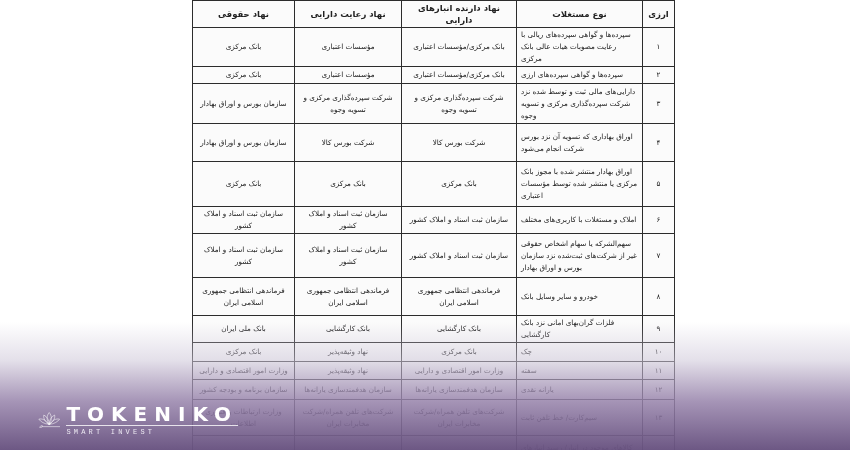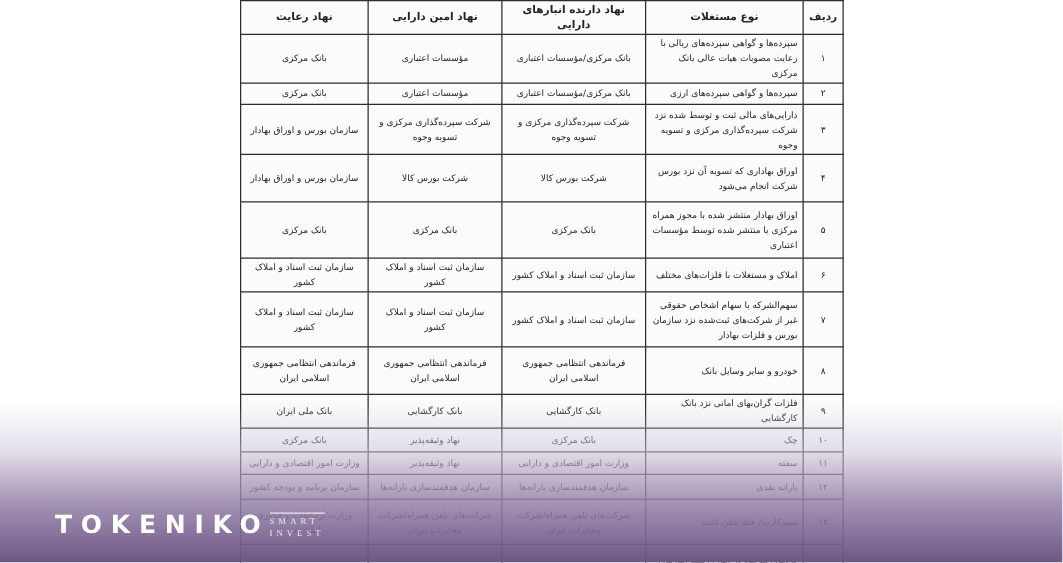--- a/index.html
+++ b/index.html
@@ -26,73 +26,73 @@
   }
   table.assets td, table.assets th {
     border:1px solid #2c2c2c;
     text-align:center;
     vertical-align:middle;
     padding:1px 4px;
     line-height:12px;
     overflow:hidden;
   }
   table.assets th { font-weight:bold; font-size:8.5px; height:22px; }
-  table.assets td.asset { text-align:right; }
+  table.assets td.asset { text-align:left; }
   col.c-idx { width:32px; }
   col.c-type { width:126px; }
   col.c-info { width:115px; }
   col.c-custody { width:107px; }
   col.c-super { width:102px; }
 
   .fade {
     position:absolute; left:0; top:322px; width:850px; height:128px;
     background:linear-gradient(to bottom,
       rgba(255,255,255,0) 0%,
       rgba(205,198,216,0.55) 30%,
       rgba(150,130,170,0.85) 62%,
       rgba(104,82,128,0.97) 100%);
     pointer-events:none;
   }
   .logo {
     position:absolute; left:38px; top:400px; height:40px; width:200px;
     display:flex; align-items:center;
   }
   .logo svg { width:54px; height:40px; }
-  .logo-text { margin-left:6px; display:flex; flex-direction:row; }
+  .logo-text { margin-left:6px; display:flex; flex-direction:column; }
   .logo-name {
     color:#ffffff; font-family:"DejaVu Sans", sans-serif; font-weight:bold;
     font-size:20px; letter-spacing:7px; line-height:20px;
   }
   .logo-tag {
-    color:#ece8f2; font-family:Liberation Serif, serif;
+    color:#ece8f2; font-family:Liberation Mono, monospace;
     font-size:7px; letter-spacing:3.2px; line-height:10px; margin-top:1px;
     border-top:1px solid rgba(255,255,255,0.8); padding-top:1px;
   }
 </style>
 </head>
 <body>
 
 <div class="page-bg"></div>
 
 <div class="table-wrap">
   <table class="assets">
     <colgroup>
       <col class="c-idx">
         <col class="c-type">
         <col class="c-info">
         <col class="c-custody">
         <col class="c-super">
     </colgroup>
     <thead>
       <tr>
-        <th>ردیف</th>
+        <th>ارزی</th>
         <th>نوع مستغلات</th>
         <th>نهاد دارنده انبارهای دارایی</th>
-        <th>نهاد امین دارایی</th>
-        <th>نهاد رعایت</th>
+        <th>نهاد رعایت دارایی</th>
+        <th>نهاد حقوقی</th>
       </tr>
     </thead>
     <tbody id="tbody">
         <tr style="height: 29px;">
           <td>۱</td>
           <td class="asset">سپرده‌ها و گواهی سپرده‌های ریالی با رعایت مصوبات هیات عالی بانک مرکزی</td>
           <td>بانک مرکزی/مؤسسات اعتباری</td>
           <td>مؤسسات اعتباری</td>
           <td>بانک مرکزی</td>
         </tr>
@@ -112,35 +112,35 @@
         </tr>
         <tr style="height: 38px;">
           <td>۴</td>
           <td class="asset">اوراق بهاداری که تسویه آن نزد بورس شرکت انجام می‌شود</td>
           <td>شرکت بورس کالا</td>
           <td>شرکت بورس کالا</td>
           <td>سازمان بورس و اوراق بهادار</td>
         </tr>
         <tr style="height: 45px;">
           <td>۵</td>
-          <td class="asset">اوراق بهادار منتشر شده با مجوز همراه مرکزی یا منتشر شده توسط مؤسسات اعتباری</td>
+          <td class="asset">اوراق بهادار منتشر شده با مجوز بانک مرکزی یا منتشر شده توسط مؤسسات اعتباری</td>
           <td>بانک مرکزی</td>
           <td>بانک مرکزی</td>
           <td>بانک مرکزی</td>
         </tr>
         <tr style="height: 25px;">
           <td>۶</td>
-          <td class="asset">املاک و مستغلات با فلزات‌های مختلف</td>
+          <td class="asset">املاک و مستغلات با کاربری‌های مختلف</td>
           <td>سازمان ثبت اسناد و املاک کشور</td>
           <td>سازمان ثبت اسناد و املاک کشور</td>
           <td>سازمان ثبت اسناد و املاک کشور</td>
         </tr>
         <tr style="height: 44px;">
           <td>۷</td>
-          <td class="asset">سهم‌الشرکه یا سهام اشخاص حقوقی غیر از شرکت‌های ثبت‌شده نزد سازمان بورس و فلزات بهادار</td>
+          <td class="asset">سهم‌الشرکه یا سهام اشخاص حقوقی غیر از شرکت‌های ثبت‌شده نزد سازمان بورس و اوراق بهادار</td>
           <td>سازمان ثبت اسناد و املاک کشور</td>
           <td>سازمان ثبت اسناد و املاک کشور</td>
           <td>سازمان ثبت اسناد و املاک کشور</td>
         </tr>
         <tr style="height: 38px;">
           <td>۸</td>
           <td class="asset">خودرو و سایر وسایل بانک</td>
           <td>فرماندهی انتظامی جمهوری اسلامی ایران</td>
           <td>فرماندهی انتظامی جمهوری اسلامی ایران</td>
           <td>فرماندهی انتظامی جمهوری اسلامی ایران</td>

